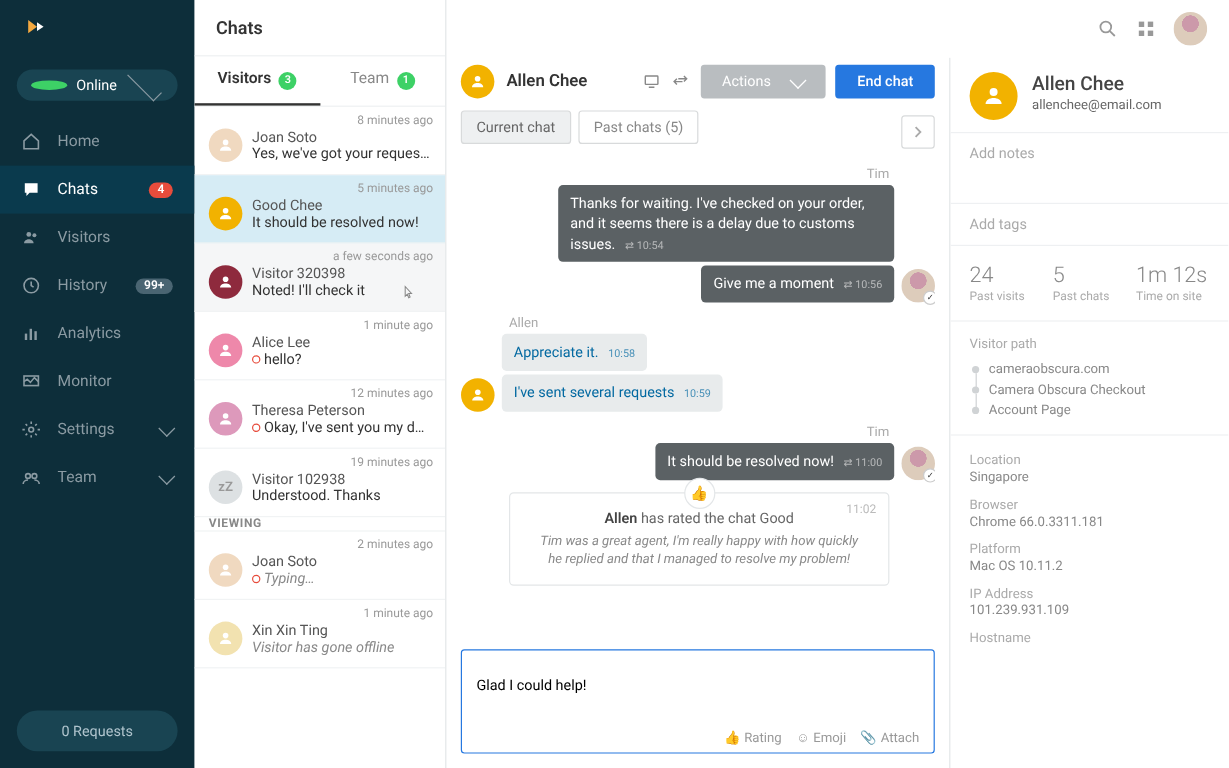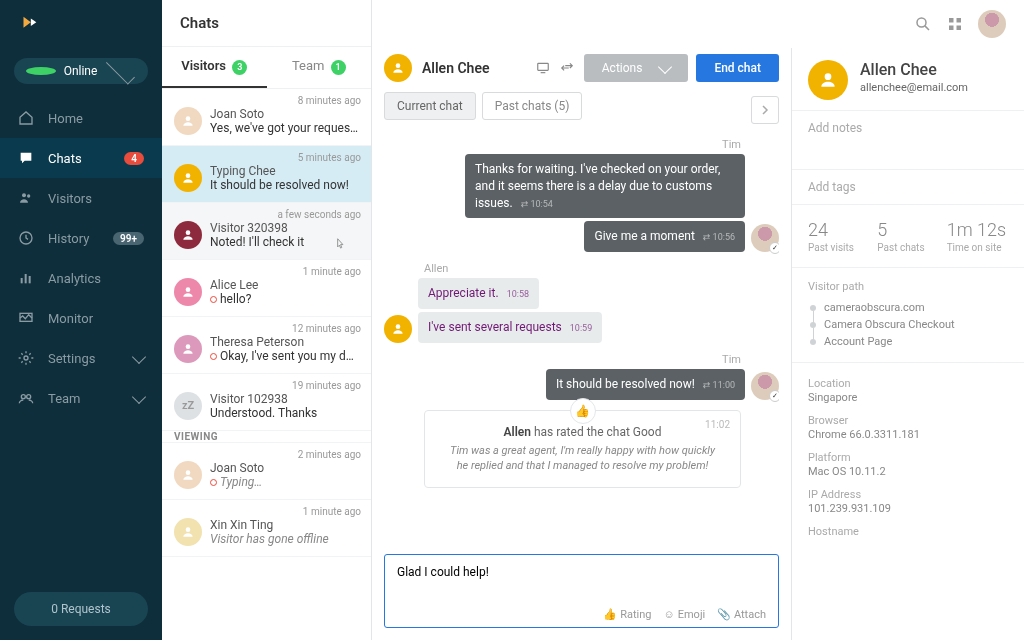--- a/index.html
+++ b/index.html
@@ -59,34 +59,34 @@
 .sub-tab.active{background:#eef0f1;color:#666}
 .messages{flex:1;overflow-y:auto;padding:4px 0}
 .msg-group{margin-bottom:10px}
 .msg-sender{font-size:11px;color:#aaa;margin-bottom:3px}
 .msg-sender.right{text-align:right;padding-right:38px}
 .msg-sender.left{padding-left:40px}
 .msg-line{display:flex;align-items:flex-end;gap:6px;margin-bottom:3px}
 .msg-line.right{justify-content:flex-end}
 .bubble{padding:7px 10px;border-radius:4px;font-size:12px;max-width:280px;position:relative;line-height:1.4}
 .bubble.dark{background:#5b6164;color:#fff}
-.bubble.light{background:#e8ebec;color:#701a75}
+.bubble.light{background:#e8ebec;color:#0369a1}
 .msg-time{font-size:9px;opacity:0.7;margin-left:8px}
 .bubble.dark .msg-time{color:#ddd}
 .msg-av{width:28px;height:28px;border-radius:50%;flex-shrink:0;background:#ddd;position:relative}
 .msg-av.agent{background-image:radial-gradient(circle at 50% 35%,#c9a 30%,#dcb 31%)}
 .msg-av.visitor{background:#f2b200;display:flex;align-items:center;justify-content:center}
 .msg-av .tick{position:absolute;bottom:-2px;right:-2px;width:12px;height:12px;border-radius:50%;background:#fff;border:1px solid #ccc;display:flex;align-items:center;justify-content:center;font-size:7px}
 .rating-card{border:1px solid #e3e6e8;border-radius:4px;padding:14px 18px;text-align:center;margin:8px 38px 0 40px;position:relative}
 .rating-thumb{width:26px;height:26px;border:1px solid #e3e6e8;border-radius:50%;background:#fff;display:flex;align-items:center;justify-content:center;position:absolute;top:-13px;left:50%;transform:translateX(-50%);font-size:12px;color:#3dd166}
 .rating-card .title{font-size:12px;color:#666;margin-bottom:4px}
 .rating-card .title b{color:#444;font-weight:600}
 .rating-card .body{font-size:11px;color:#888;font-style:italic;line-height:1.4}
 .rating-time{position:absolute;top:8px;right:10px;font-size:10px;color:#bbb}
-.composer{border:1px solid #2678e0;border-radius:3px;margin:16px 0 12px;padding:10px 12px 6px}
+.composer{border:1px solid #2678e0;border-radius:3px;margin:16px 0 12px;padding:22px 12px 6px}
 .composer textarea{width:100%;border:none;resize:none;outline:none;font-size:12px;font-family:inherit;height:40px}
 .composer-tools{display:flex;justify-content:flex-end;gap:12px;font-size:11px;color:#999}
 .composer-tools span{cursor:pointer;display:flex;align-items:center;gap:3px}
 .info-pane{width:232px;overflow-y:auto;padding:0;flex-shrink:0}
 .info-head{display:flex;gap:12px;padding:12px 16px 10px;align-items:flex-start}
 .info-head .avatar{width:40px;height:40px;border-radius:50%;background:#f2b200;display:flex;align-items:center;justify-content:center;flex-shrink:0}
 .info-head .name{font-size:16px;font-weight:500;color:#444}
 .info-head .email{font-size:11px;color:#666;margin-top:2px}
 .info-input{padding:10px 16px;border-top:1px solid #eef0f2;font-size:12px;color:#aaa;cursor:text}
 .info-input.tall{padding-bottom:34px}
@@ -233,21 +233,21 @@
       <div class="chat-item selected">
         <div class="time">5 minutes ago</div>
         <div class="row">
           <div class="avatar" style="background:#f2b200">
             <svg width="14" height="14" viewBox="0 0 24 24" fill="#fff">
               <circle cx="12" cy="8" r="4"></circle>
               <path d="M4 20c0-4 4-6 8-6s8 2 8 6"></path>
             </svg>
           </div>
           <div class="meta">
-            <div class="name">Typing Chee</div>
+            <div class="name">Good Chee</div>
             <div class="preview ">It should be resolved now!</div>
           </div>
         </div>
       </div>
       <div class="chat-item hover">
         <div class="time">a few seconds ago</div>
         <div class="row">
           <div class="avatar" style="background:#8e2a3d">
             <svg width="14" height="14" viewBox="0 0 24 24" fill="#fff">
               <circle cx="12" cy="8" r="4"></circle>

